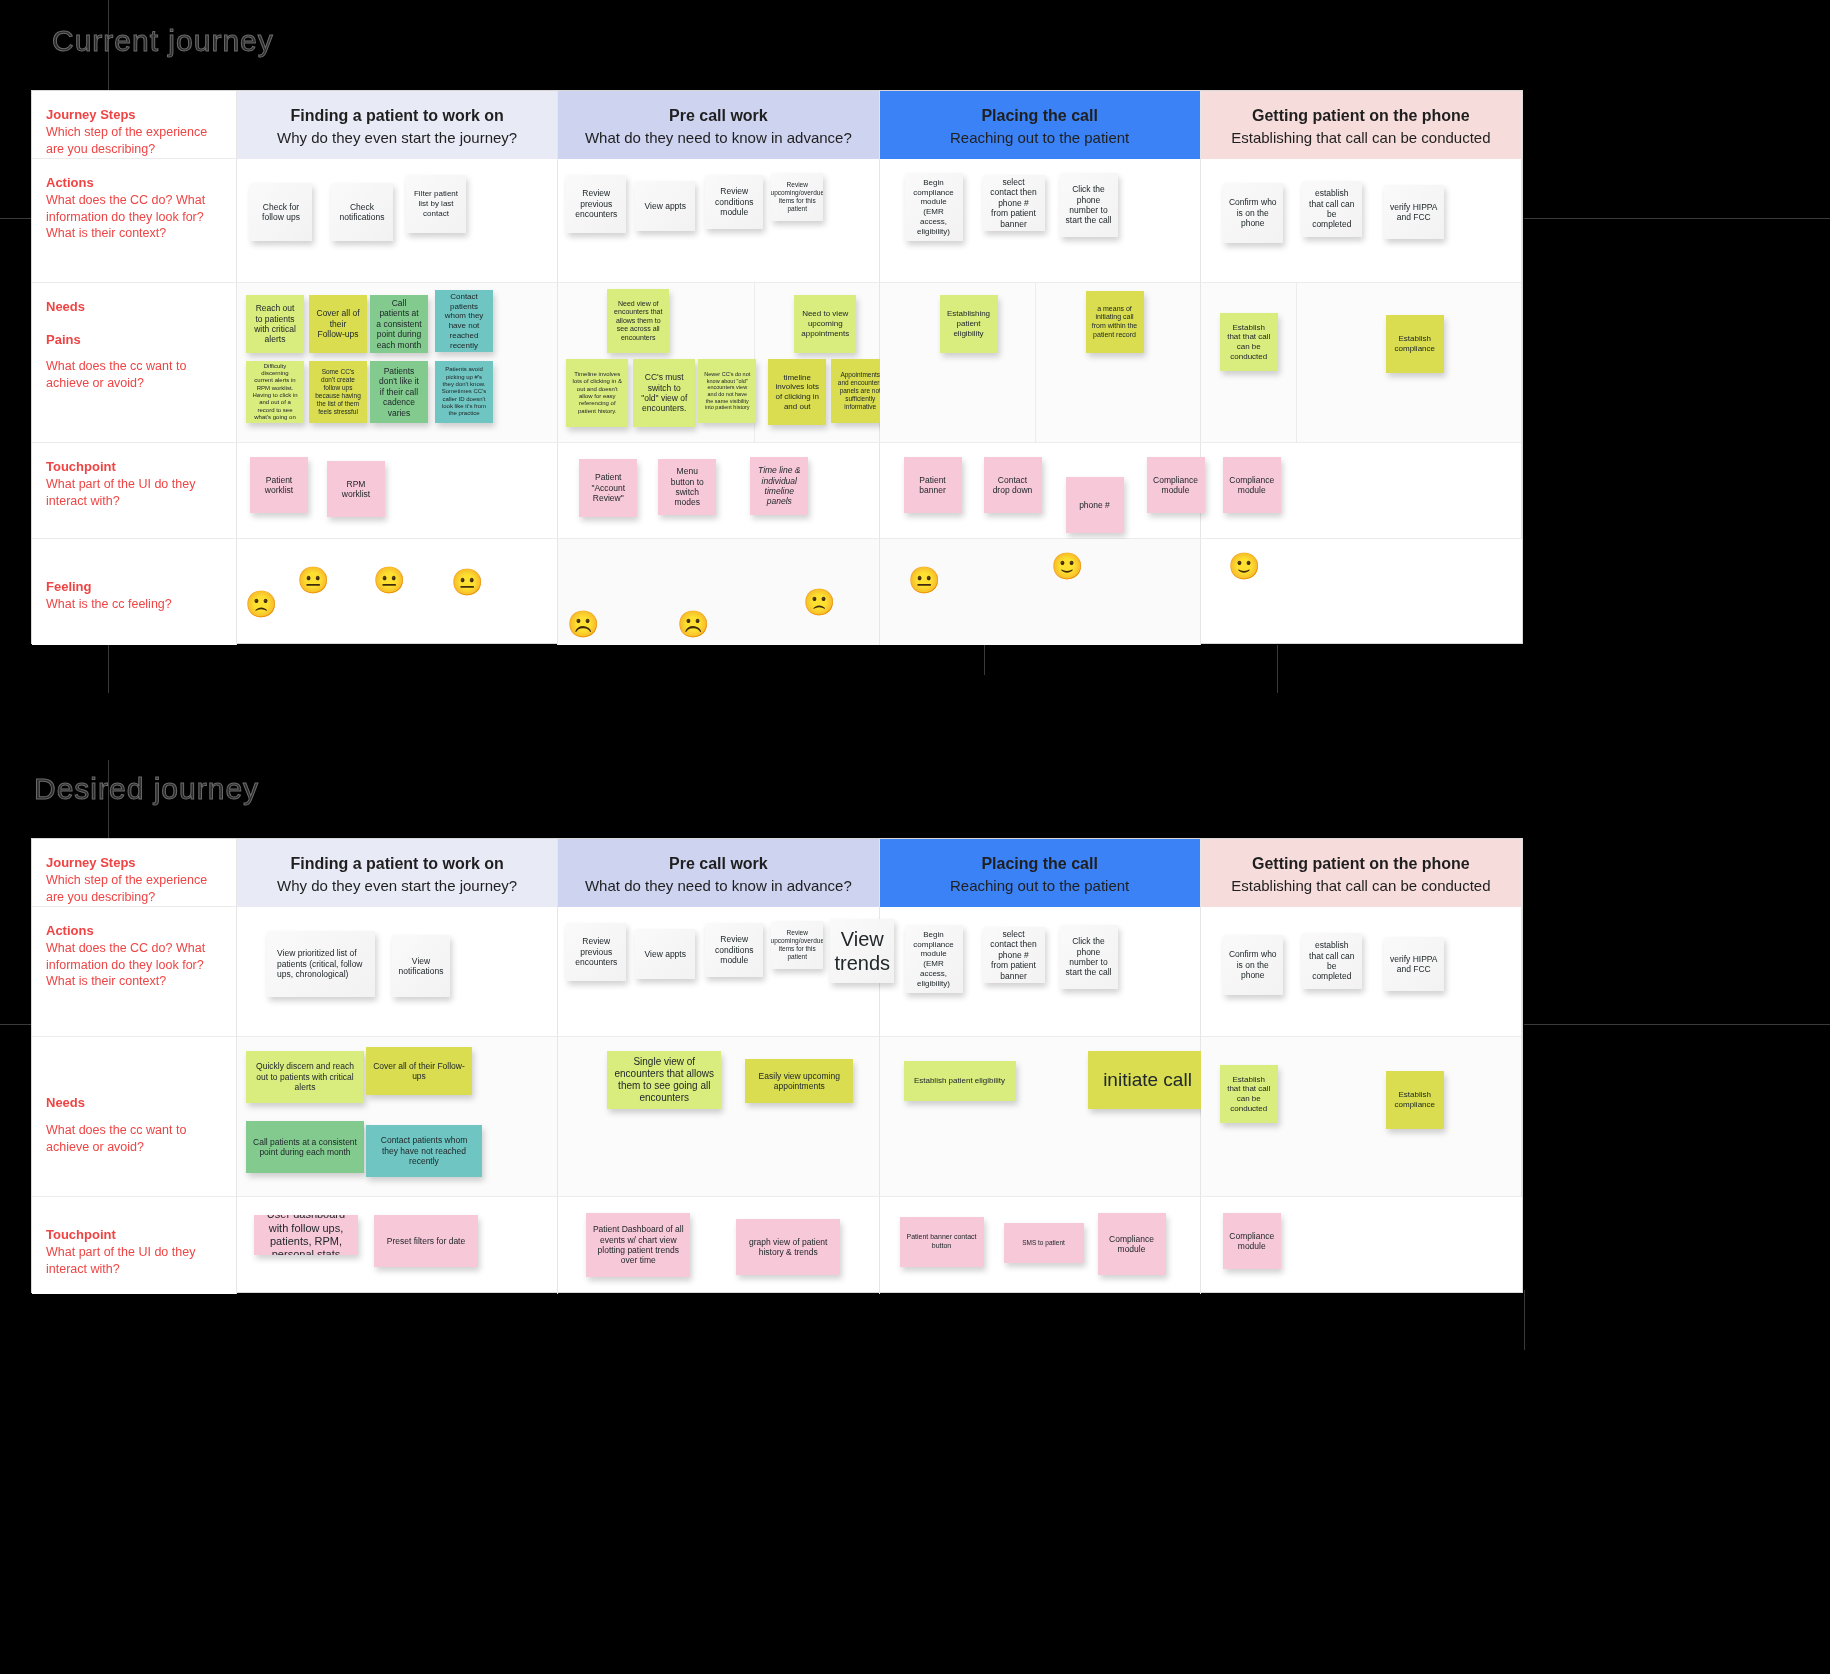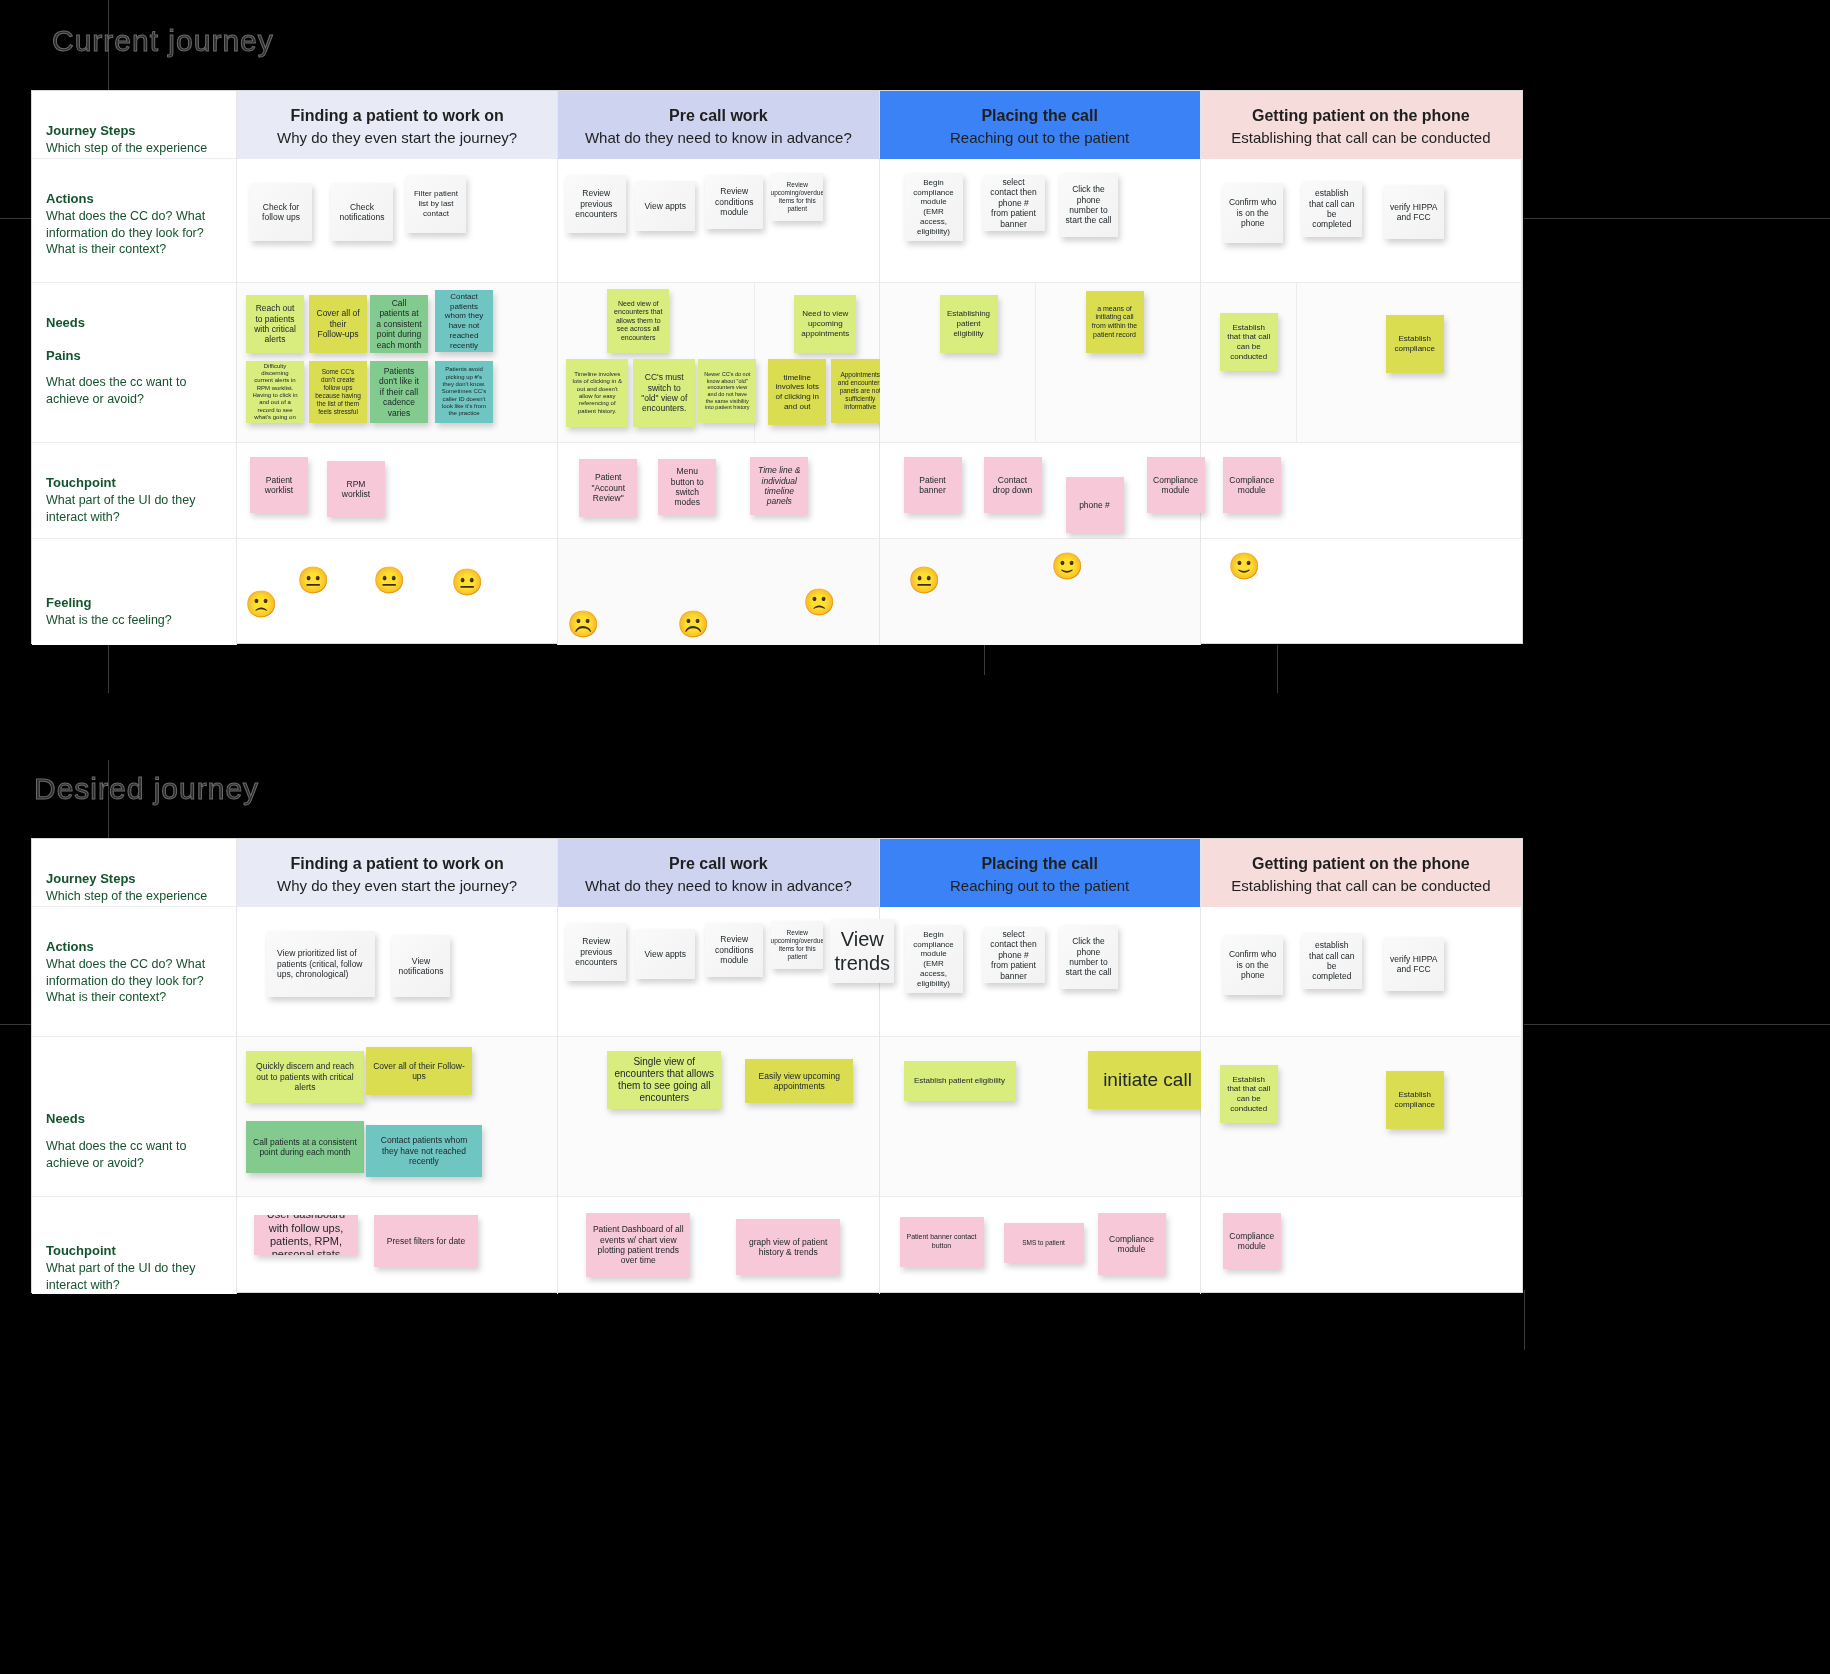--- a/index.html
+++ b/index.html
@@ -35,27 +35,27 @@
     background:#ffffff;
     border:1px solid #d8d8d8;
     display:grid;
     grid-template-columns:205px repeat(4, 1fr);
   }
   .cell{ border-right:1px solid #e6e6e6; border-bottom:1px solid #ececec; position:relative; }
   .cell:last-child{ border-right:none; }
 
   
   .rowlabel{
-    padding:31px 12px 10px 14px;
+    padding:15px 12px 10px 14px;
     background:#ffffff;
     border-right:1px solid #e6e6e6;
     border-bottom:1px solid #ececec;
     font-size:12.5px;
     line-height:1.32;
-    color:#14532d;
+    color:#ef4444;
   }
   .rowlabel .rl-title{ font-weight:700; font-size:13px; display:block; margin-bottom:1px; }
   .rowlabel .rl-title2{ font-weight:700; font-size:13px; display:block; margin-top:16px; }
   .rowlabel .rl-sub{ display:block; font-weight:400; }
   .rowlabel .rl-gap{ display:block; height:10px; }
 
   
   .hdr{ padding:14px 10px; text-align:center; border-right:1px solid #e6e6e6; }
   .hdr .h1{ font-size:16px; font-weight:700; line-height:1.35; }
   .hdr .h2{ font-size:15px; font-weight:400; line-height:1.4; }

